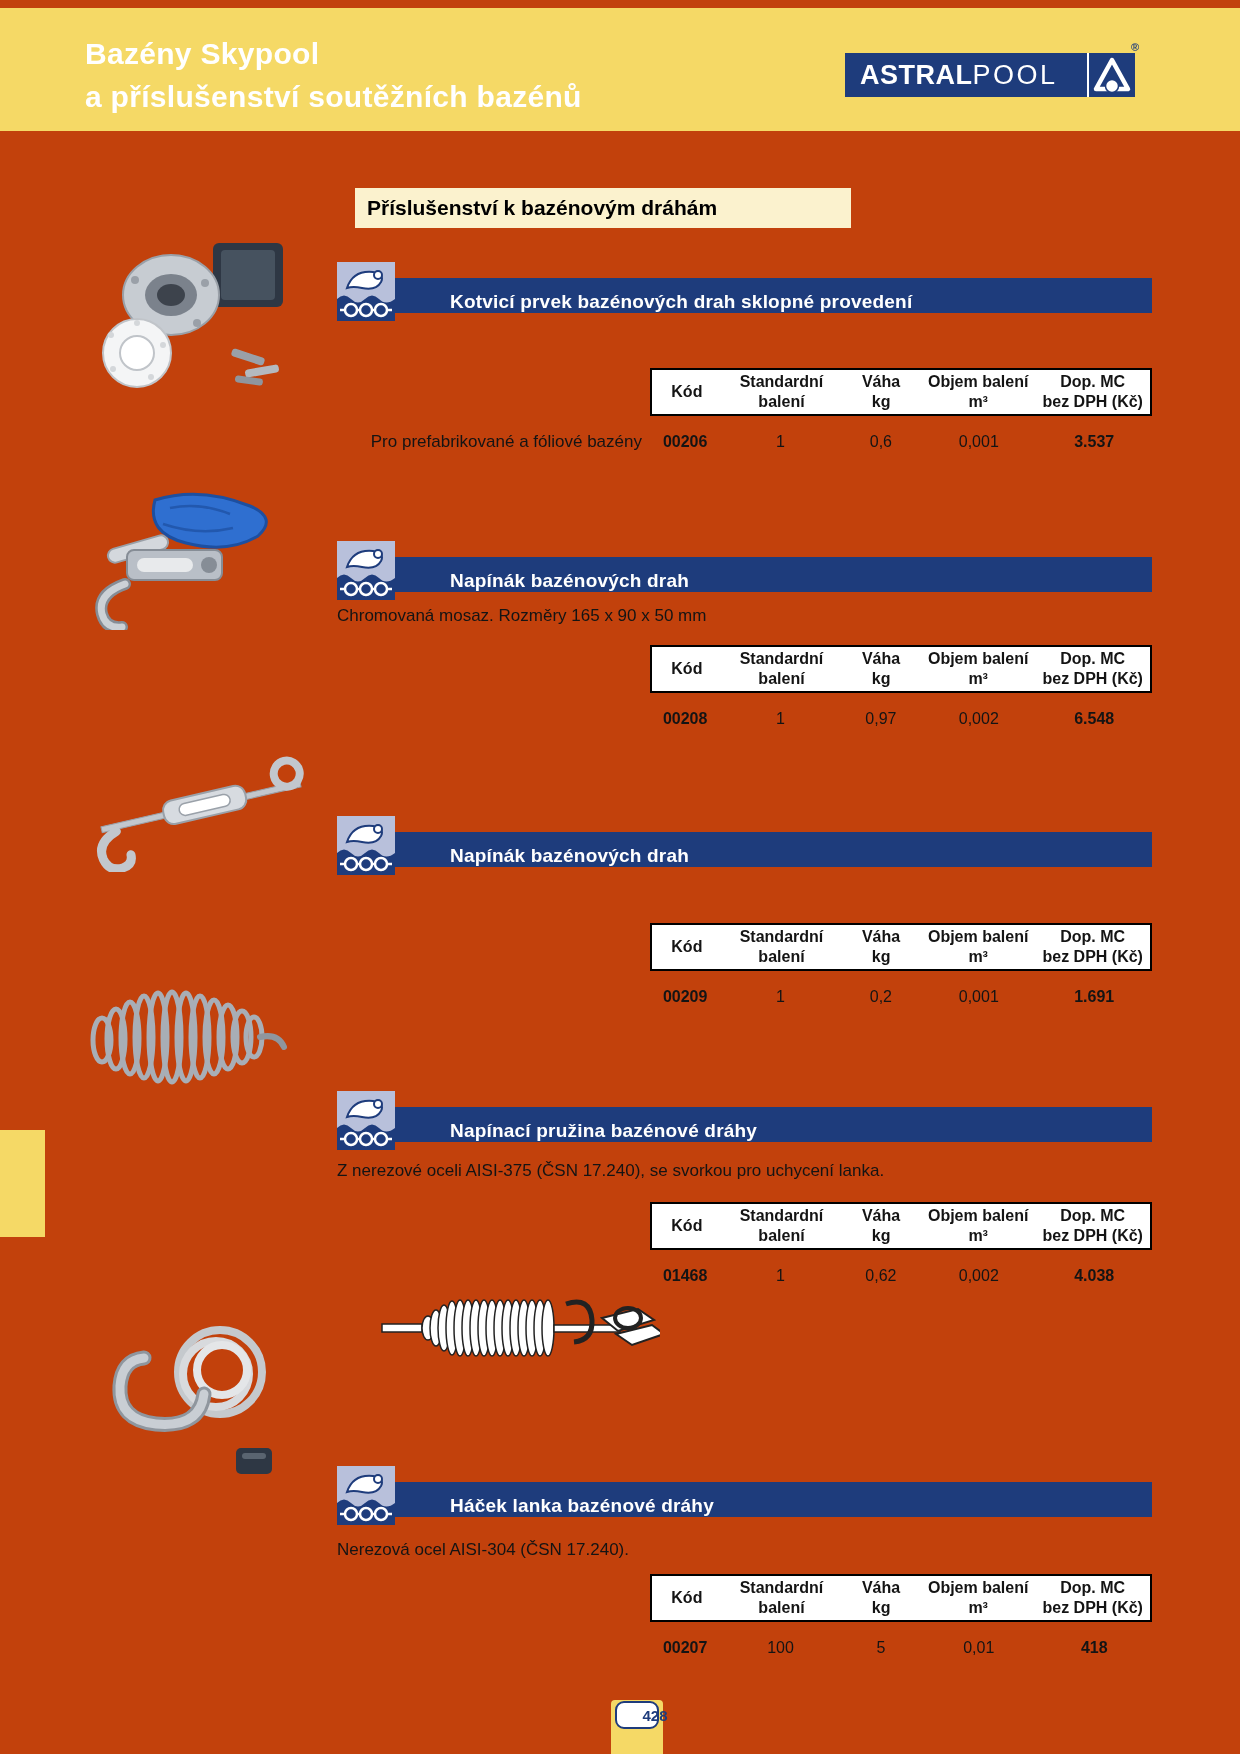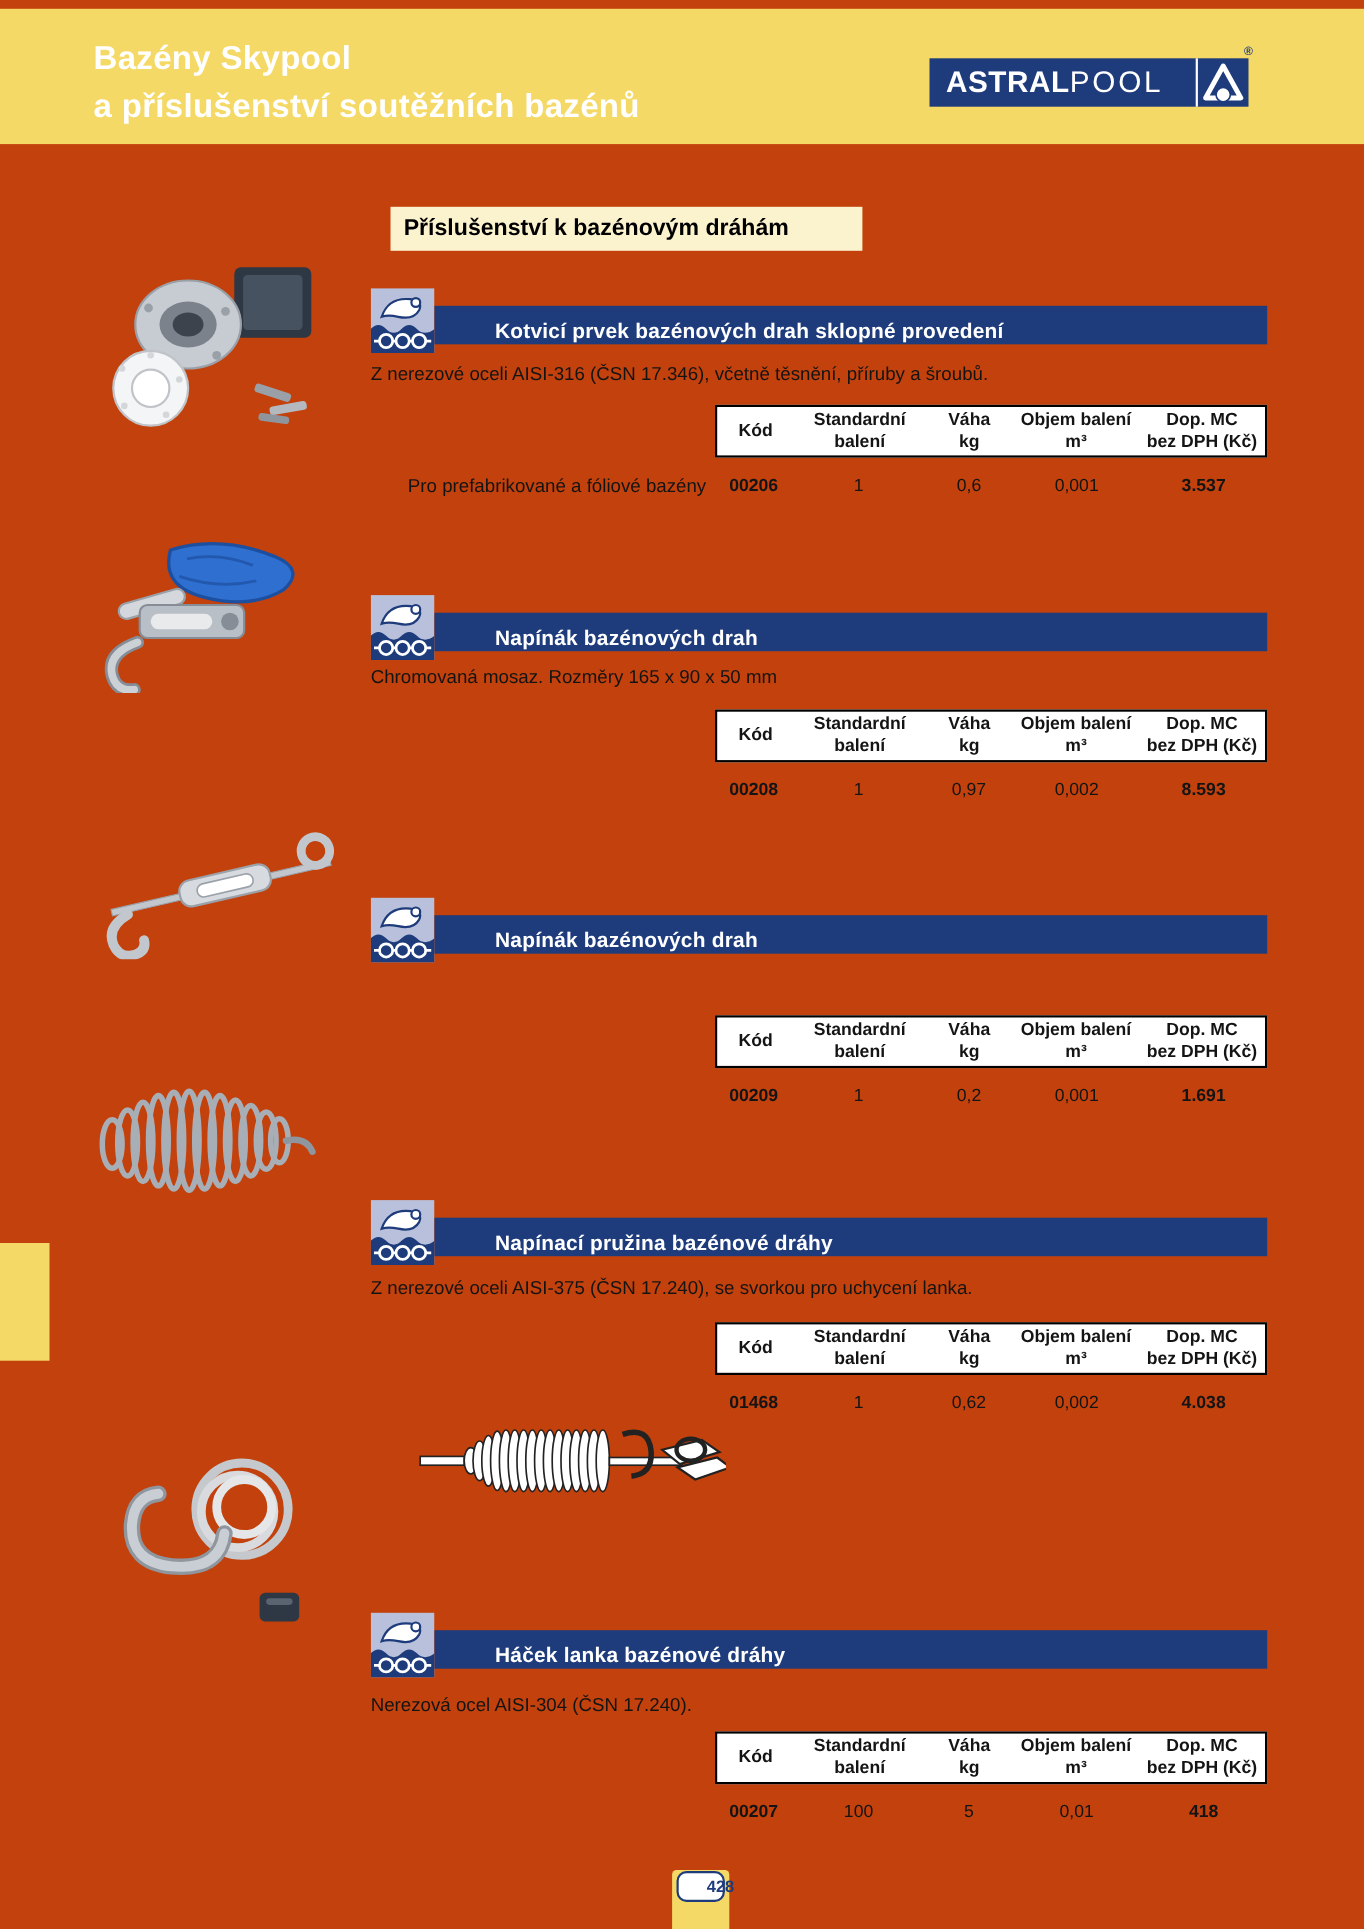--- a/index.html
+++ b/index.html
@@ -19,21 +19,21 @@
 
   
   .logo{position:absolute;left:845px;top:53px;width:290px;height:44px;background:var(--navy);display:flex;align-items:center;}
   .logo-text{padding-left:15px;color:#fff;font-size:27px;font-weight:bold;letter-spacing:.5px;white-space:nowrap;}
   .logo-pool{font-weight:normal;letter-spacing:2.5px;}
   .logo-divider{position:absolute;right:46px;top:0;bottom:0;width:2px;background:#fff;}
   .logo-mark{position:absolute;right:2px;top:2px;width:42px;height:40px;}
   .logo-reg{position:absolute;right:-4px;top:-12px;color:var(--navy);font-size:11px;font-weight:bold;}
 
   
-  .section-title{position:absolute;left:355px;top:188px;width:429px;height:40px;background:var(--cream);
+  .section-title{position:absolute;left:355px;top:188px;width:496px;height:40px;background:var(--cream);
     display:flex;align-items:center;padding-left:12px;font-size:21px;font-weight:bold;color:#000;}
 
   
   .cat-icon{position:absolute;left:337px;width:58px;height:59px;}
   .pbar{position:absolute;left:395px;width:757px;height:35px;background:var(--navy);color:#fff;
     display:flex;align-items:flex-end;padding-left:55px;font-size:19px;font-weight:bold;letter-spacing:.2px;}
   .pdesc{position:absolute;left:337px;font-size:17px;color:var(--ink);}
 
   
   .ptable{position:absolute;left:650px;width:502px;}
@@ -202,21 +202,20 @@
       <path d="M0 37 q7 -7 14 0 t14 0 t14 0 t16 0 V59 H0 Z" fill="#1E3C7C"></path>
       <line x1="3" y1="48" x2="55" y2="48" stroke="#fff" stroke-width="2.5"></line>
       <circle cx="14" cy="48" r="6" fill="#1E3C7C" stroke="#fff" stroke-width="2.5"></circle>
       <circle cx="29" cy="48" r="6" fill="#1E3C7C" stroke="#fff" stroke-width="2.5"></circle>
       <circle cx="44" cy="48" r="6" fill="#1E3C7C" stroke="#fff" stroke-width="2.5"></circle>
     </svg>
   </div>
   <div class="pbar" style="top:278px">
     <span>Kotvicí prvek bazénových drah sklopné provedení</span>
   </div>
-  <div class="pdesc" style="top:330px">Z nerezové oceli AISI-316 (ČSN 17.346), včetně těsnění, příruby a šroubů.</div>
   <div class="ptable" style="top:368px">
     <div class="thead">
       <div class="tcol c0">
           <div>Kód</div>
         </div>
       <div class="tcol c1">
           <div>Standardní</div>
           <div>balení</div>
         </div>
       <div class="tcol c2">
@@ -278,21 +277,21 @@
       <div class="tcol c4">
           <div>Dop. MC</div>
           <div>bez DPH (Kč)</div>
         </div>
     </div>
     <div class="trow">
       <div class="tcol c0 bold">00208</div>
       <div class="tcol c1">1</div>
       <div class="tcol c2">0,97</div>
       <div class="tcol c3">0,002</div>
-      <div class="tcol c4 bold">8.593</div>
+      <div class="tcol c4 bold">6.548</div>
     </div>
   </div>
 
   <div class="cat-icon" style="top:816px">
     <svg viewBox="0 0 58 59">
       <rect width="58" height="59" fill="#B8C0DB"></rect>
       <path d="M10 26 q6 -18 26 -16 q12 2 8 10 q-5 9 -19 6 q-9 -2 -15 0z" fill="#fff" stroke="#1E3C7C" stroke-width="2"></path>
       <circle cx="41" cy="13" r="4" fill="#fff" stroke="#1E3C7C" stroke-width="2"></circle>
       <path d="M0 37 q7 -7 14 0 t14 0 t14 0 t16 0 V59 H0 Z" fill="#1E3C7C"></path>
       <line x1="3" y1="48" x2="55" y2="48" stroke="#fff" stroke-width="2.5"></line>

